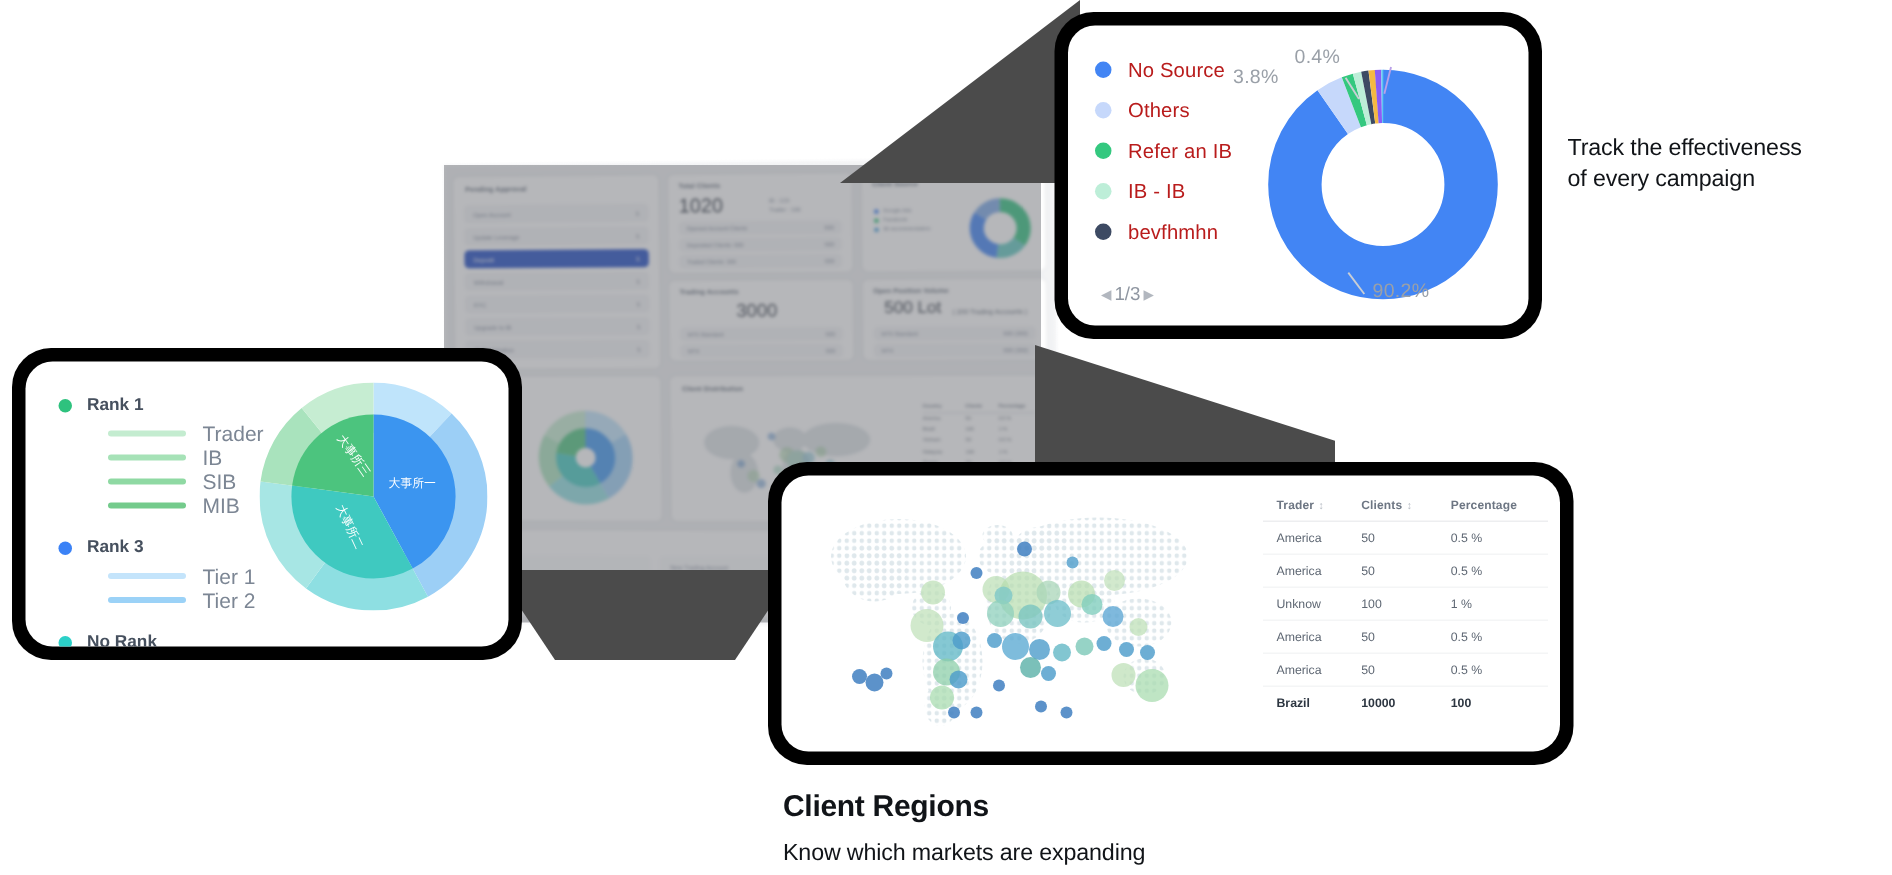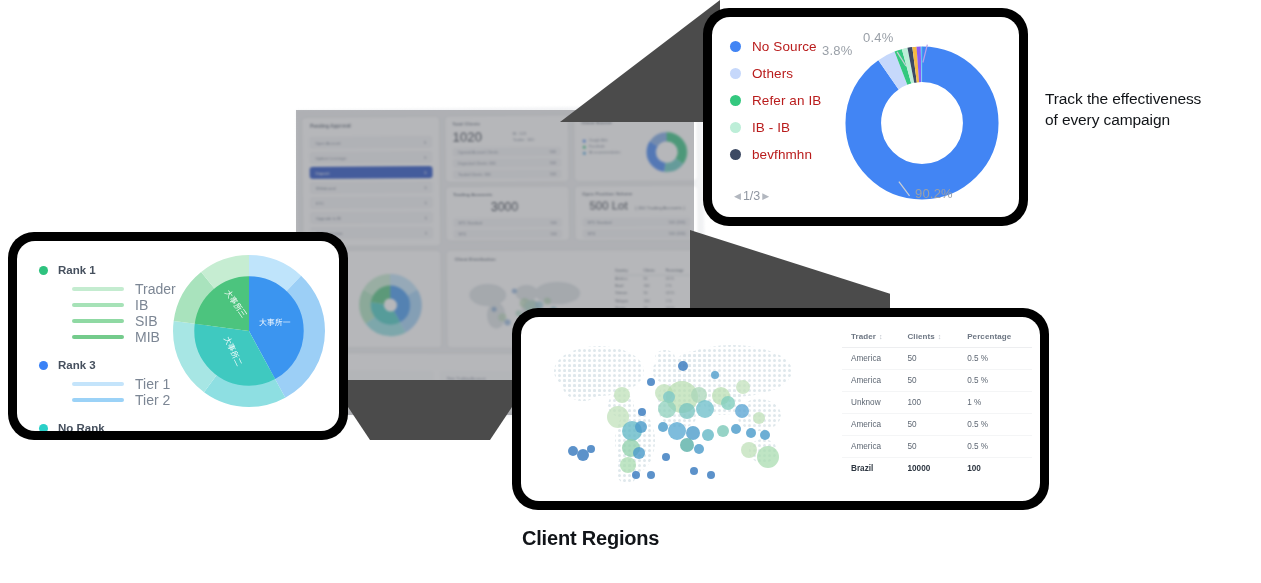--- a/index.html
+++ b/index.html
@@ -582,15 +582,16 @@
   </div>
 
   <div class="txtblock" id="txt-source">
     <div class="txt-p" style="margin-top:6px;">Track the effectiveness</div>
     <div class="txt-p">of every campaign</div>
   </div>
 
 
   <div class="txtblock" id="txt-regions">
     <div class="txt-h">Client Regions</div>
+    <div class="txt-p" style="margin-top:7px;">Know which markets are expanding</div>
   </div>
 
 </div>
 
 </body></html>

